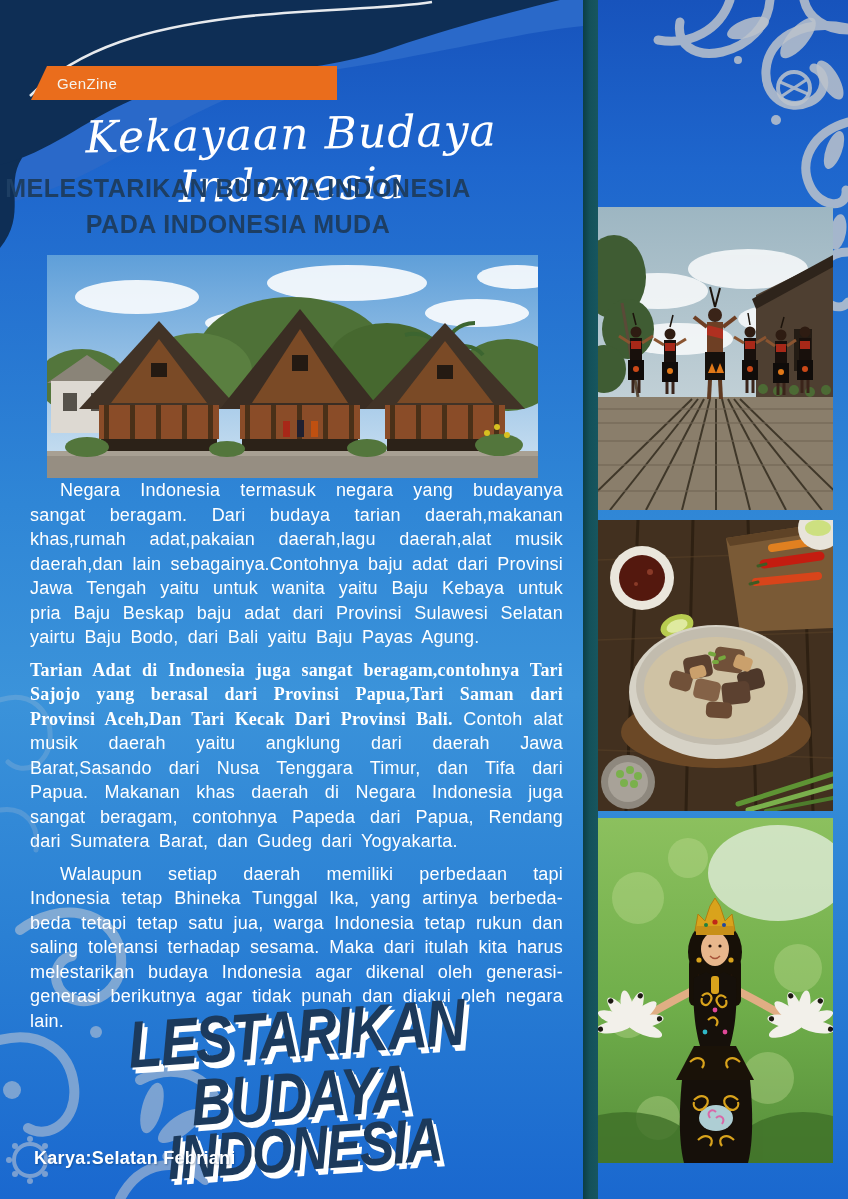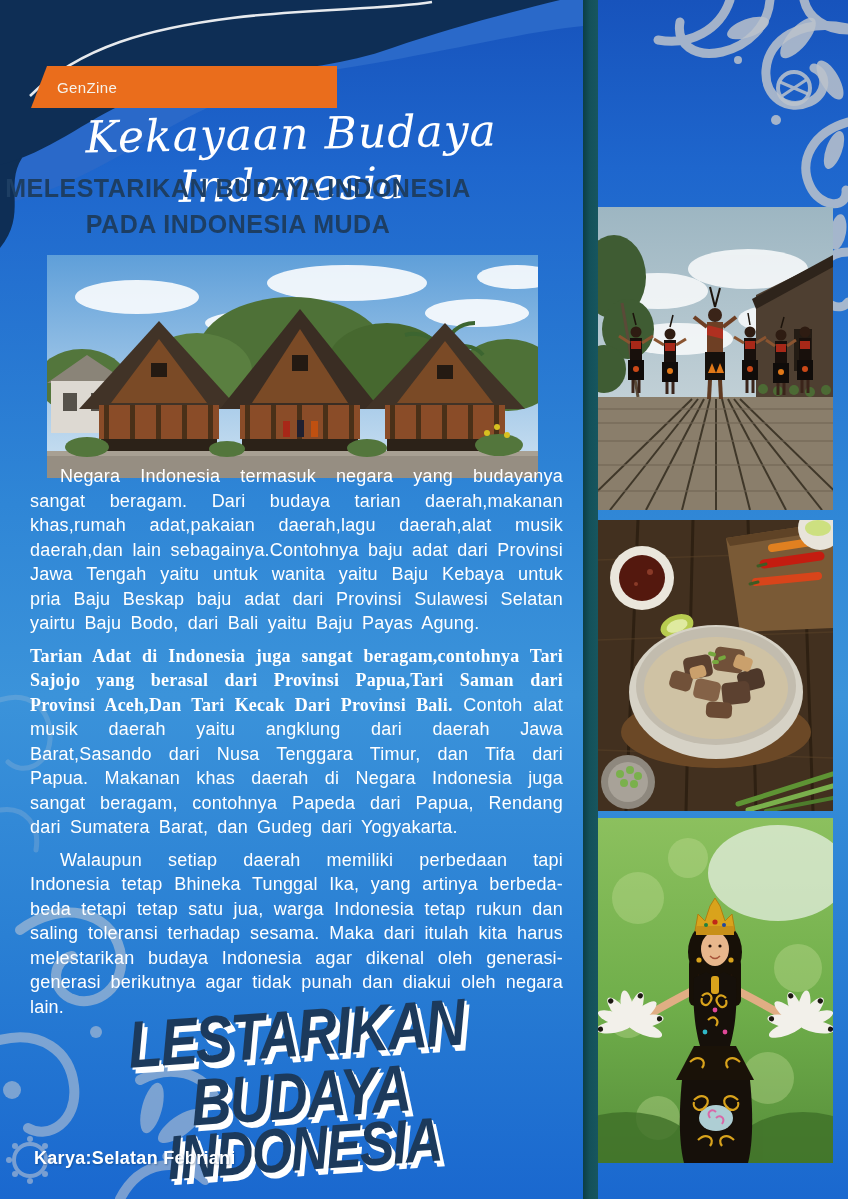--- a/index.html
+++ b/index.html
@@ -9,36 +9,36 @@
     background:linear-gradient(180deg,#1753bc 0%,#1e66cd 14%,#2f86d6 42%,#3b93da 58%,#2a80d4 78%,#1a68cf 100%);
   }
   .orn{position:absolute;pointer-events:none;}
   .teal-strip{
     position:absolute;left:583px;top:0;width:15px;height:1199px;z-index:3;
     background:linear-gradient(90deg,#0c3e45 0%,#14515a 45%,#17565f 100%);
   }
   .right-photo{position:absolute;left:598px;width:235px;z-index:3;overflow:hidden;}
   .right-photo svg{display:block;}
   .banner{
-    position:absolute;left:31px;top:66px;width:306px;height:42px;z-index:5;
+    position:absolute;left:31px;top:66px;width:306px;height:34px;z-index:5;
     background:#ea6d1c;clip-path:polygon(16px 0,100% 0,100% 100%,0 100%);
     display:flex;align-items:center;padding-left:26px;box-sizing:border-box;
   }
   .banner span{color:#f6f2ea;font-size:15px;letter-spacing:.4px;}
   .script-title{
     position:absolute;left:0;top:108px;width:583px;z-index:5;margin:0;
     text-align:center;color:#ffffff;font-family:"DejaVu Serif",serif;
     font-style:italic;font-weight:400;font-size:44px;letter-spacing:1px;
     transform:rotate(-1deg);
   }
   .headline{position:absolute;left:0;top:170px;width:476px;z-index:5;text-align:center;
     color:#1d3e63;font-weight:800;font-size:25px;line-height:36px;letter-spacing:.5px;}
   .main-photo{position:absolute;left:47px;top:255px;width:491px;height:223px;z-index:4;overflow:hidden;}
   .article{
-    position:absolute;left:30px;top:464px;width:533px;z-index:4;
+    position:absolute;left:30px;top:478px;width:533px;z-index:4;
     color:#ffffff;font-size:18px;line-height:24.5px;text-align:justify;
     letter-spacing:.2px;word-spacing:4px;
   }
   .article p{margin:0 0 8px 0;}
   .article p.indent{text-indent:30px;}
   .article .b{font-weight:700;font-family:Liberation Serif, serif;}
   .slogan{
     position:absolute;left:0;top:1002px;width:600px;z-index:6;
     text-align:center;transform:rotate(-4deg);
     color:#1c3a5c;font-weight:900;font-style:italic;

